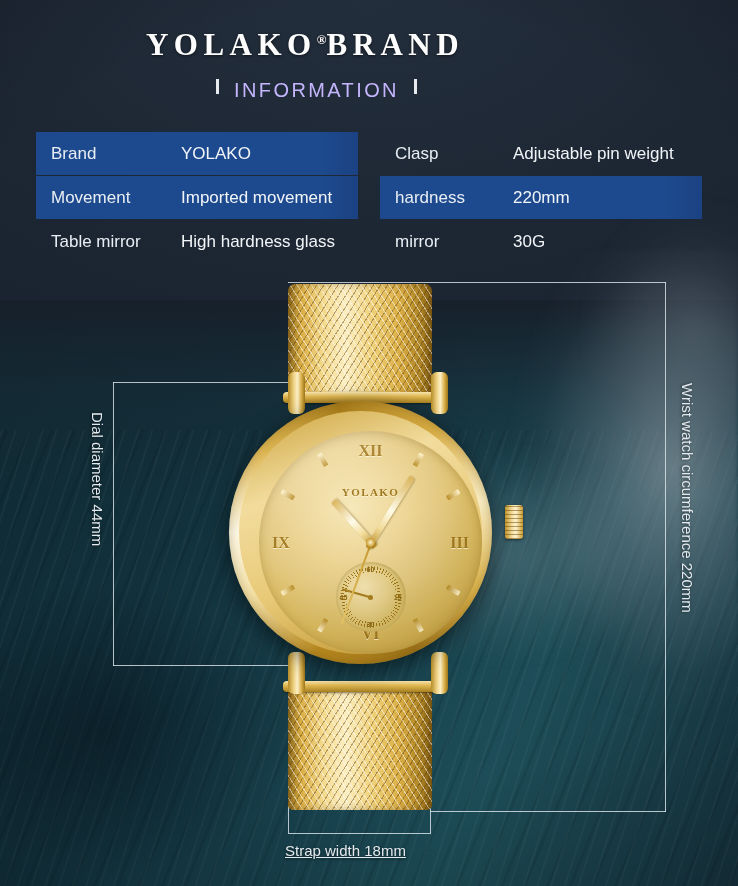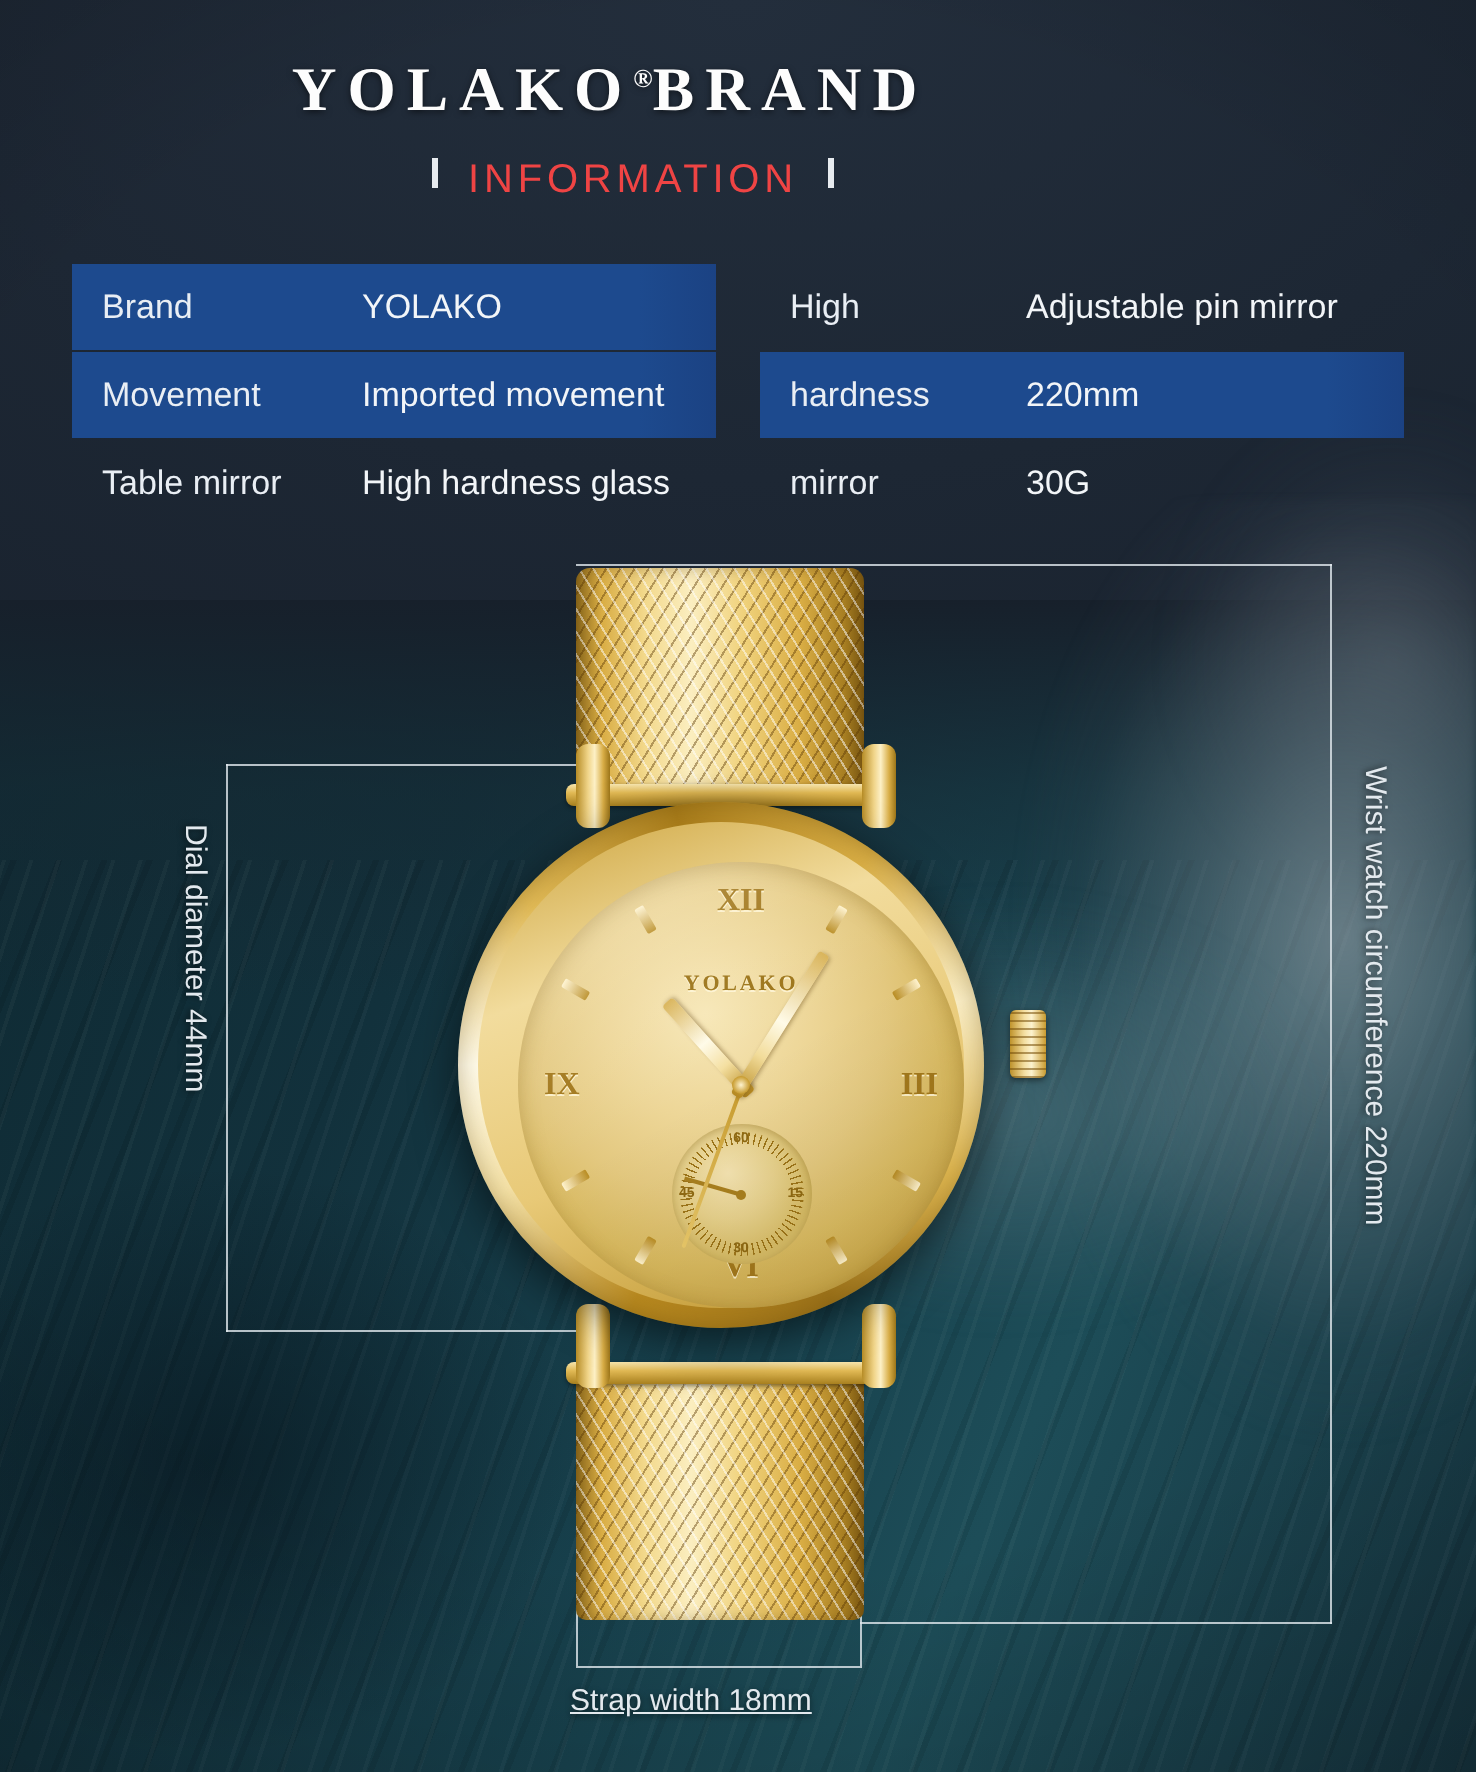--- a/index.html
+++ b/index.html
@@ -49,21 +49,21 @@
     font-size:31px;
     letter-spacing:5.5px;
     color:#fdfdfd;
     text-shadow:0 1px 3px rgba(0,0,0,.55);
     white-space:nowrap;
   }
   .brand-title sup{font-size:13px;vertical-align:super;letter-spacing:0;}
   .info-line{
     margin-top:16px;
     display:flex;align-items:flex-start;justify-content:center;gap:15px;
-    color:#ef4444;font-size:20px;letter-spacing:2.4px;font-weight:300;padding-left:23px;
+    color:#c4b5fd;font-size:20px;letter-spacing:2.4px;font-weight:300;padding-left:23px;
   }
   .info-tick{display:inline-block;width:3px;height:15px;background:#e7ebef;}
 
   
   .tables{position:absolute;left:0;top:132px;width:738px;
     display:flex;gap:22px;padding:0 36px;}
   .tbl{flex:1;display:flex;flex-direction:column;gap:1px;}
   .row{height:43px;display:flex;align-items:center;padding-left:15px;}
   .row.hl{background:linear-gradient(90deg,#1d4a8e 0%,#1d4a8e 88%,#1b4283 100%);}
   .row .k{color:#e9eef4;font-size:17px;font-weight:400;width:130px;flex:none;}
@@ -211,22 +211,22 @@
         <span class="v">Imported movement</span>
       </div>
       <div class="row">
         <span class="k">Table mirror</span>
         <span class="v">High hardness glass</span>
       </div>
     </div>
 
     <div class="tbl right">
       <div class="row">
-        <span class="k">High</span>
-        <span class="v">Adjustable pin mirror</span>
+        <span class="k">Clasp</span>
+        <span class="v">Adjustable pin weight</span>
       </div>
       <div class="row hl">
         <span class="k">hardness</span>
         <span class="v">220mm</span>
       </div>
       <div class="row">
         <span class="k">mirror</span>
         <span class="v">30G</span>
       </div>
     </div>

